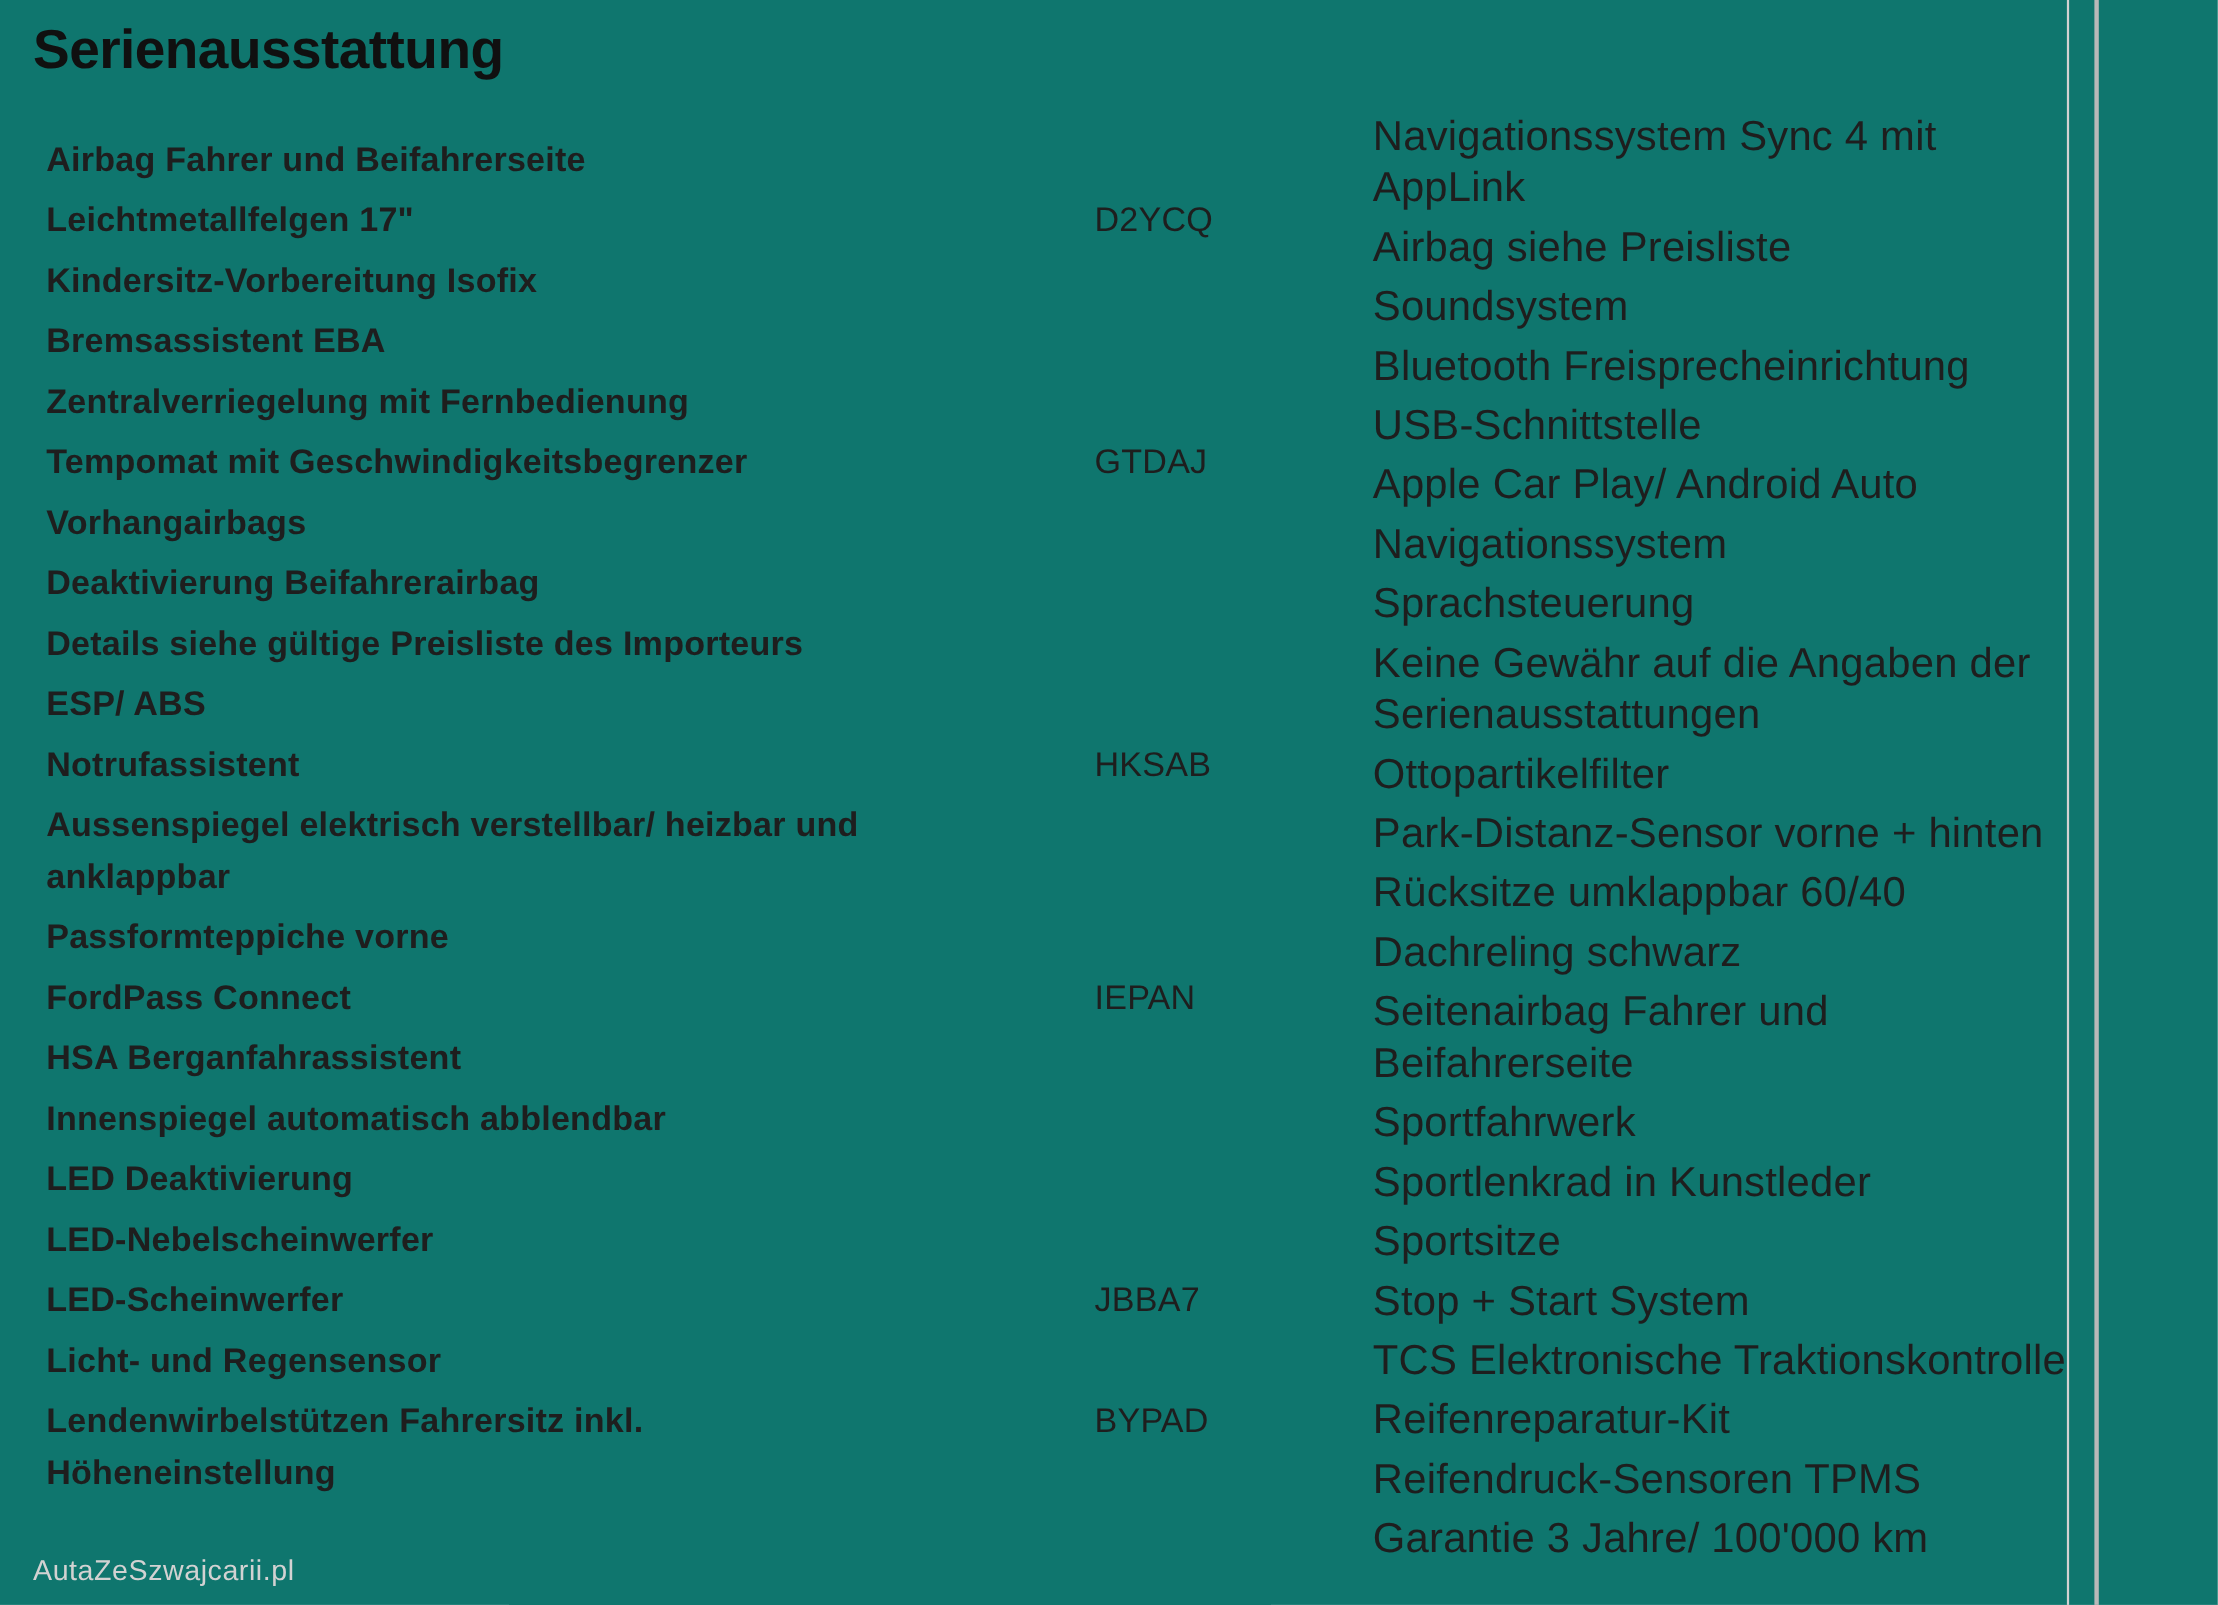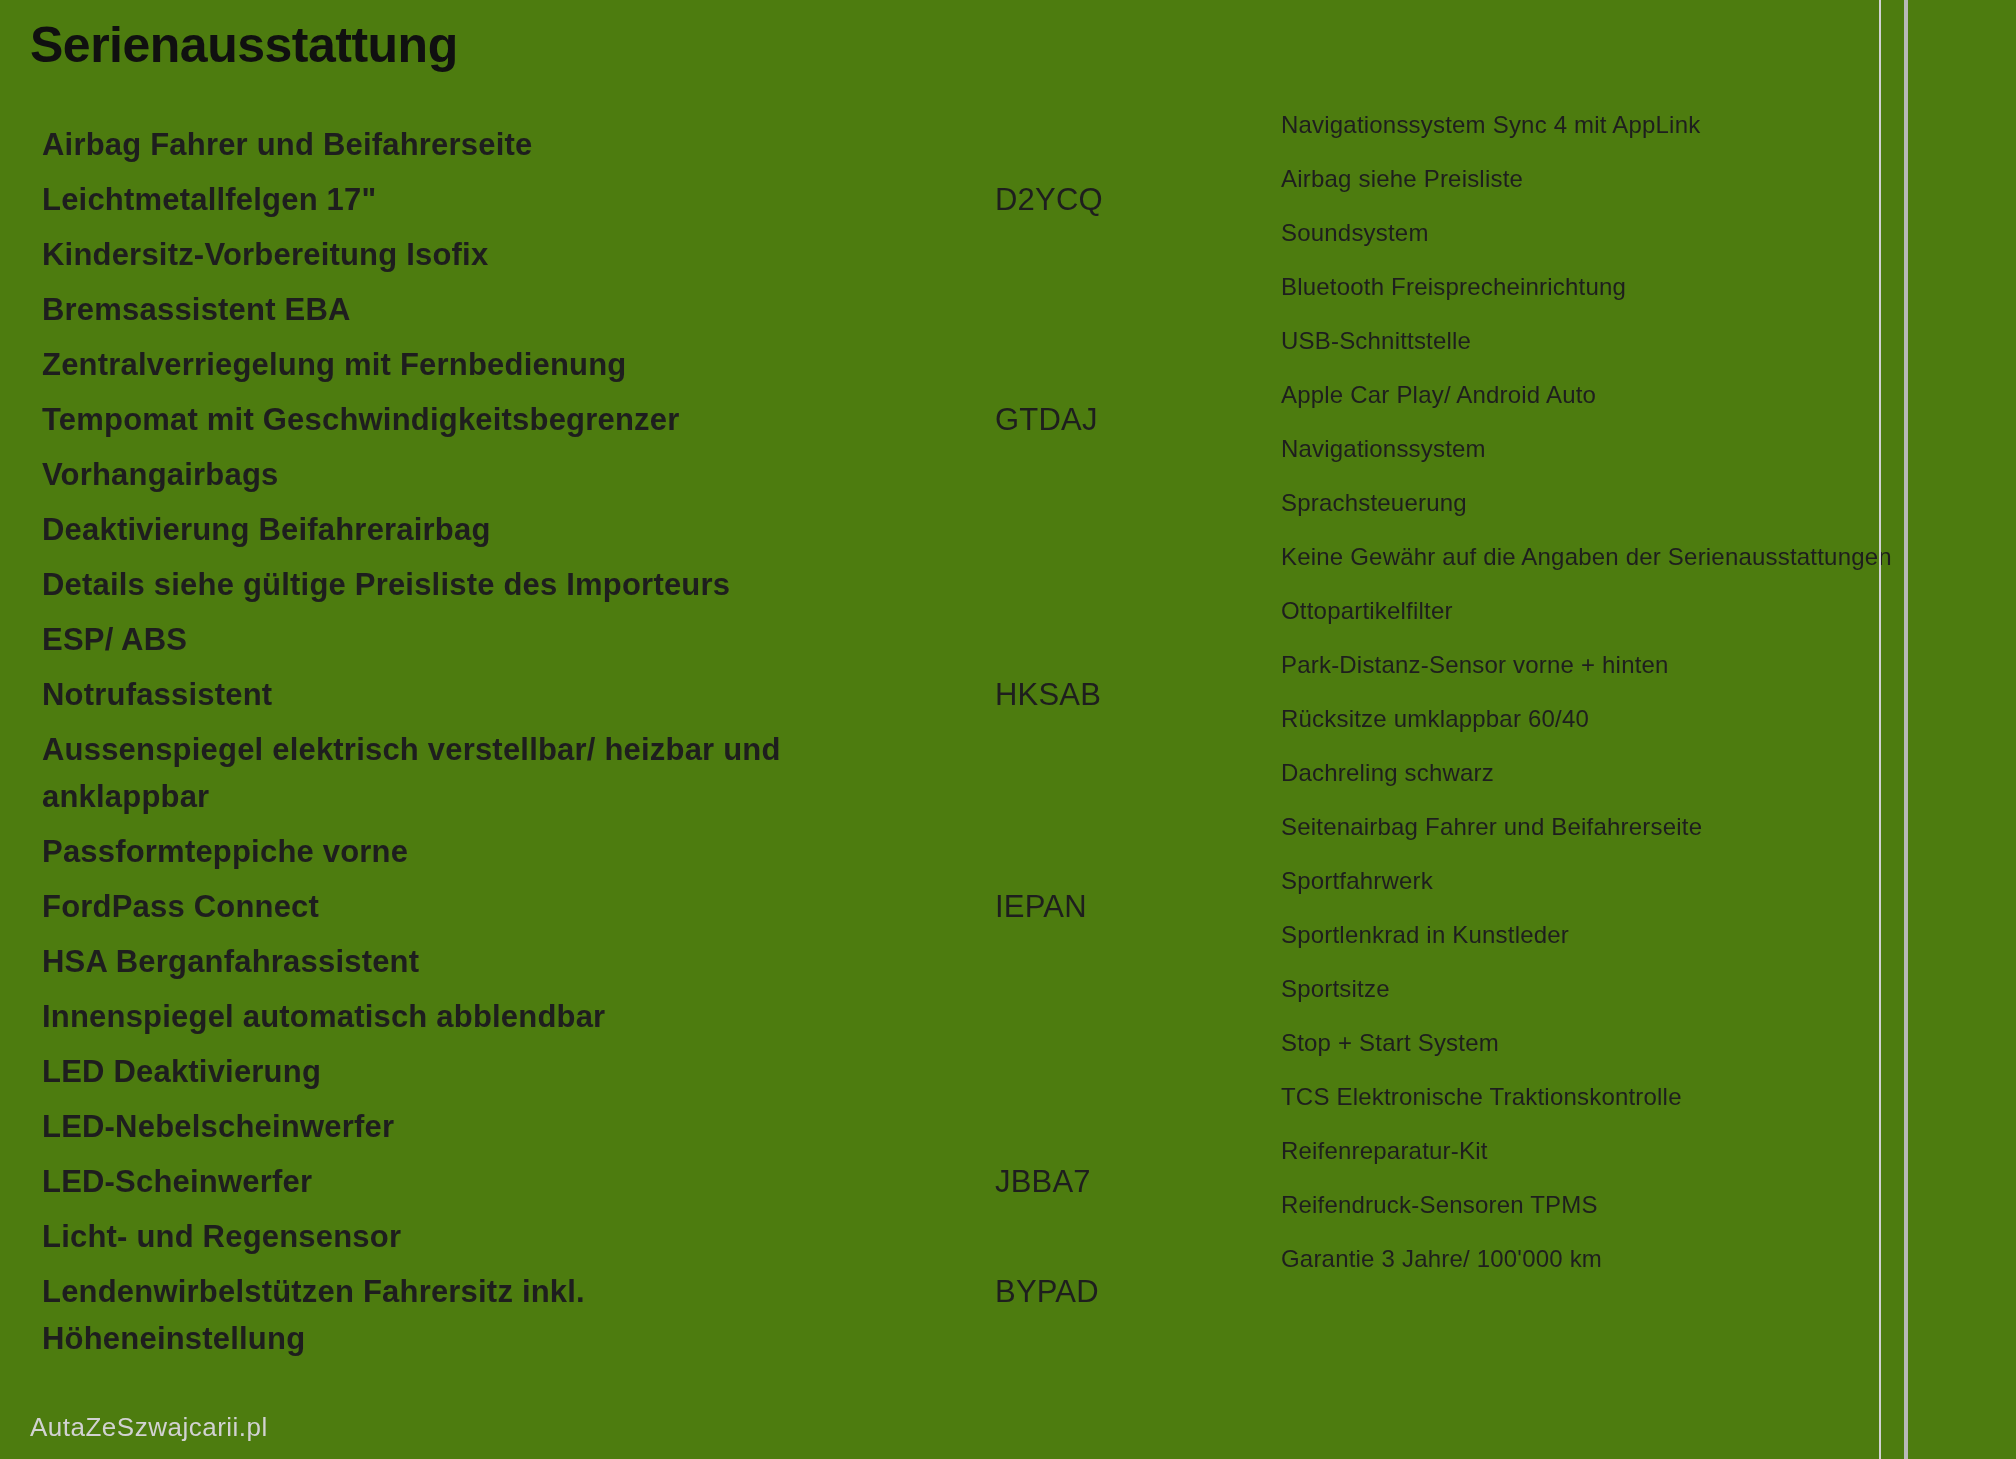--- a/index.html
+++ b/index.html
@@ -1,20 +1,20 @@
 <!DOCTYPE html>
 <html><head>
 <meta charset="utf-8">
 <style>
   html, body { margin: 0; padding: 0; }
   .canvas {
     position: relative;
     width: 2016px;
     height: 1459px;
-    background: #4d7c0f;
+    background: #0f766e;
     overflow: hidden;
     font-family: "Liberation Sans", sans-serif;
     color: #1e1e1e;
   }
   .title {
     position: absolute;
     left: 30px;
     top: 16px;
     font-size: 50px;
     font-weight: bold;
@@ -43,26 +43,25 @@
     white-space: nowrap;
     line-height: 47px;
   }
   .right-list {
     position: absolute;
     left: 1248px;
     top: 101px;
     width: 650px;
   }
   .r-item {
-    font-size: 24px;
+    font-size: 38px;
     line-height: 47px;
     margin-bottom: 7px;
     max-width: 650px;
     letter-spacing: 0.2px;
-    margin-left: 33px;
   }
   .vline-thin {
     position: absolute;
     left: 1879px;
     top: 0;
     width: 2px;
     height: 1459px;
     background: #d2d2d2;
   }
   .vline-thick {

